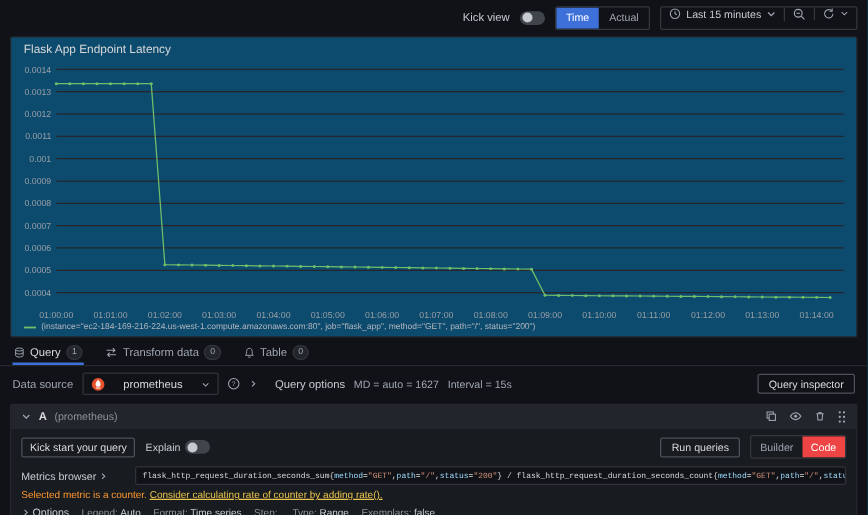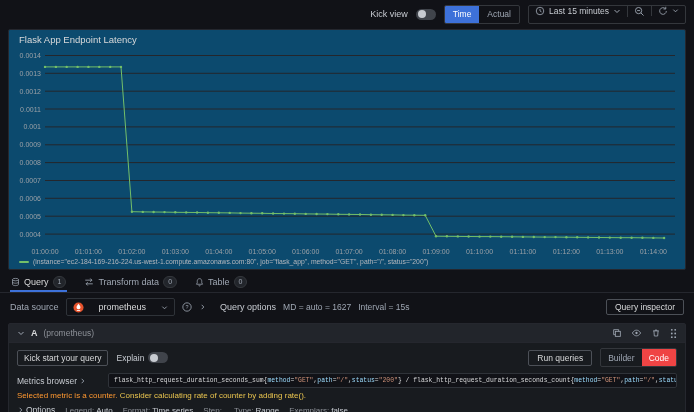--- a/index.html
+++ b/index.html
@@ -57,21 +57,21 @@
   .explain{display:flex;align-items:center;gap:4px;color:#c7cbd1;font-size:8.5px}
   .bc .opt{padding:0 7px}
   .bc .opt.sel{background:#ef4444;color:#fff}
   .mb-row{display:flex;align-items:center;gap:22px;padding:2px 8px 3px}
   .mb-label{display:flex;align-items:center;gap:2px;color:#c7cbd1;font-size:8.5px;white-space:nowrap}
   .code-box{flex:1;background:#111217;border:1px solid #2f3339;border-radius:2px;padding:3px 5px;
             font-family:"Liberation Mono",monospace;font-size:6.4px;white-space:nowrap;overflow:hidden;color:#c9d1d9}
   .tok-string{color:#ce9178}.tok-label{color:#9cdcfe}.tok-metric{color:#d8d9da}
   .tok-punct{color:#d8d9da}.tok-op{color:#d8d9da}
   .warn-row{padding:0 8px 2px;font-size:8px;color:#ff9830}
-  .warn-link{color:#eac54f;}
+  .warn-link{color:#eac54f;text-decoration:underline}
   .opt-row{display:flex;align-items:center;gap:10px;padding:3px 8px 5px;color:#9fa7b3;font-size:8px}
   .opt-label{color:#c7cbd1;display:flex;align-items:center;gap:2px;font-size:8.5px}
   .pair .k{color:#8e9299}
   .pair .v{color:#c7cbd1;margin-left:2px}
 </style>
 </head>
 <body>
 
 <div class="topbar" data-interactable="false">
   <span class="tb-label" data-interactable="false">Kick view</span>

